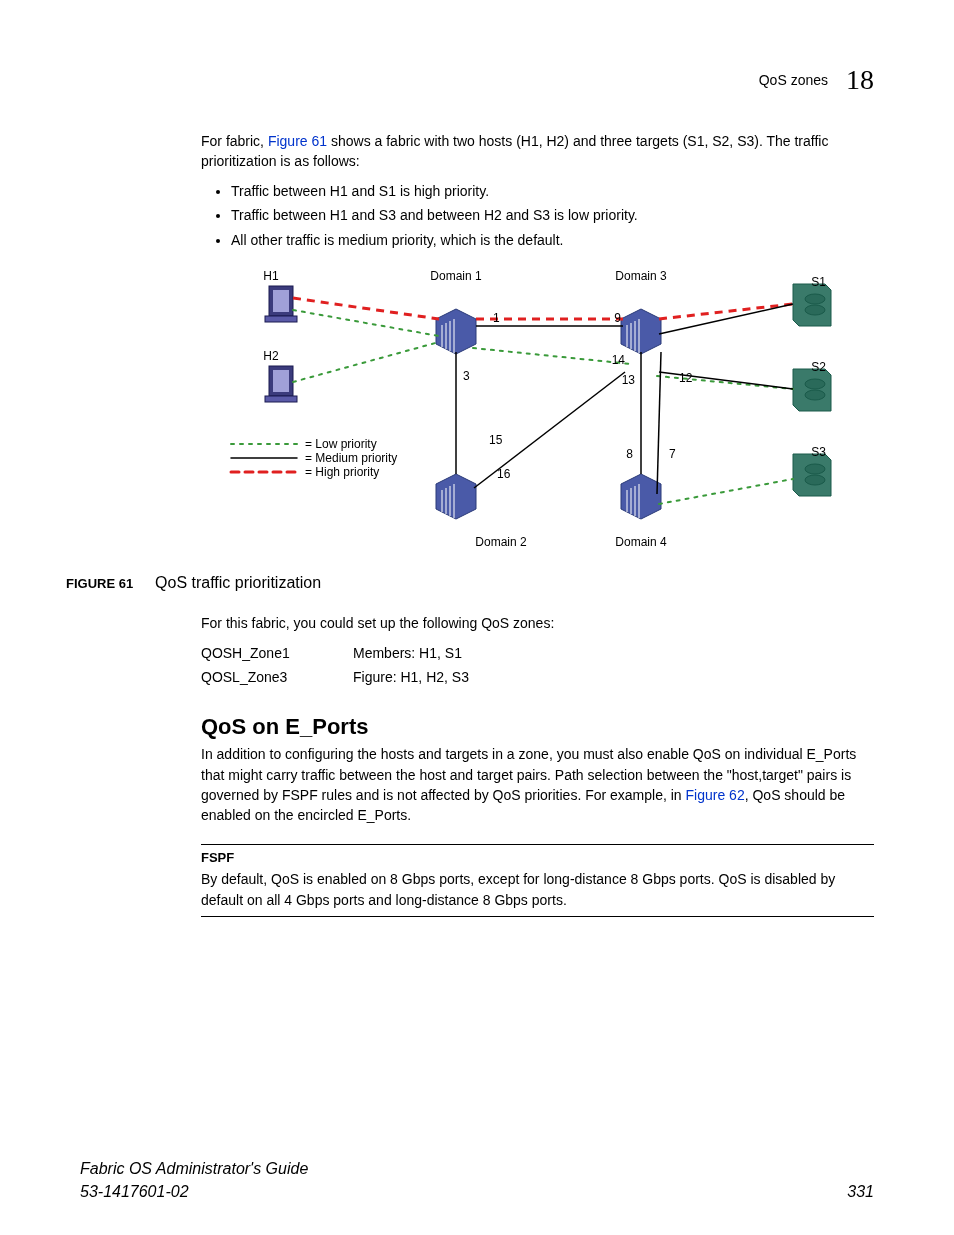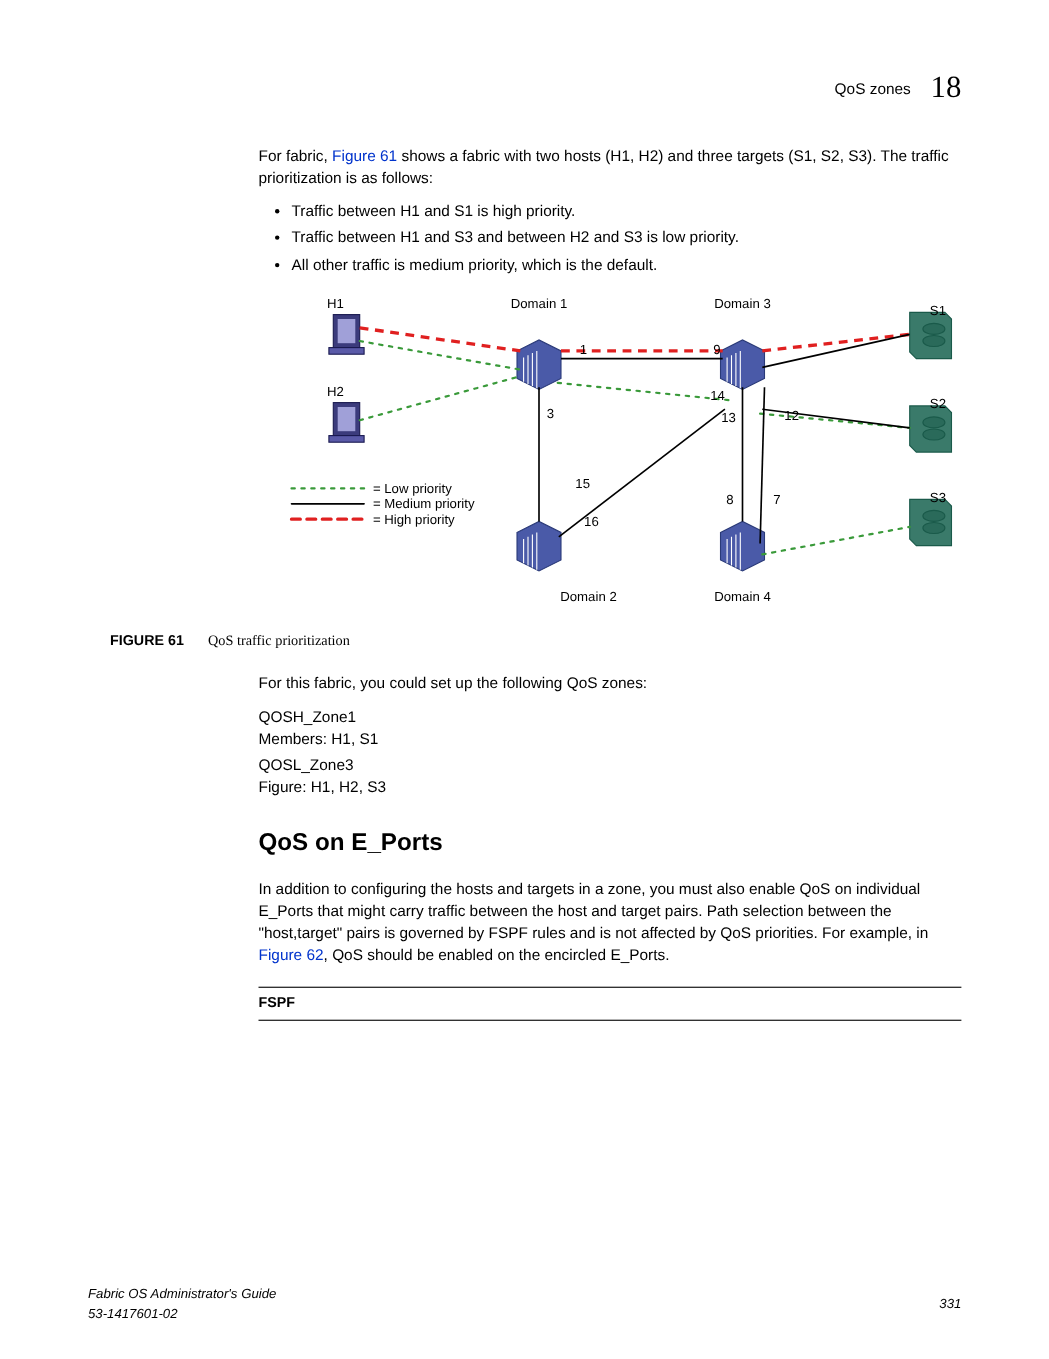--- a/index.html
+++ b/index.html
@@ -8,21 +8,21 @@
     font-family: Arial, Helvetica, sans-serif;
     background: #fff;
     color: #000;
     width: 954px;
     height: 1235px;
     position: relative;
     font-size: 14px;
     line-height: 1.45;
   }
   .page {
-    padding: 60px 80px 40px 100px;
+    padding: 60px 80px 40px 66px;
     box-sizing: border-box;
     height: 100%;
     position: relative;
   }
   .header-right {
     text-align: right;
     margin-bottom: 30px;
     display: flex;
     justify-content: flex-end;
     align-items: center;
@@ -30,29 +30,29 @@
   }
   .chapnum { font-size: 28px; font-weight: normal; font-family: "Times New Roman", serif; }
   .content { margin-left: 135px; }
   .content p { margin: 0 0 10px 0; }
   a.link { color: #0033cc; text-decoration: none; }
   ul.bullets { list-style: disc; margin: 8px 0 14px 30px; padding: 0; }
   ul.bullets li { margin: 4px 0; }
   .figure { margin: 6px 0 12px 0; }
   .figcap { margin-top: 10px; }
   .figcap .fignum { font-weight: bold; font-size: 13px; margin-right: 18px;}
-  .figcap .figtitle { font-size: 13px; font-family: Liberation Serif, serif; }
+  .figcap .figtitle { font-size: 16px; }
   .zones { margin: 10px 0 20px 0; }
-  .zonerow { display: flex; margin: 4px 0; flex-direction: column;}
+  .zonerow { display: flex; gap: 52px; margin: 4px 0;}
   .zonerow .zname { width: 100px; }
-  .h2 { font-size: 22px; font-weight: bold; margin: 24px 0 16px 0; }
+  .h2 { font-size: 22px; font-weight: bold; margin: 24px 0 1px 0; }
   .hr { border-top: 1px solid #000; margin: 18px 0 4px 0; }
   .hr2 { border-top: 1px solid #000; margin: 6px 0 0 0; }
   .notehd { font-weight: bold; font-size: 13px; margin: 4px 0 2px 0;}
-  .footer { position: absolute; bottom: 32px; left: 80px; right: 80px; display:flex; justify-content: space-between; align-items: center; font-style: italic; font-size: 12px;}
+  .footer { position: absolute; bottom: 32px; left: 80px; right: 80px; display:flex; justify-content: space-between; align-items: flex-end; font-style: italic; font-size: 16px;}
   .footer .pg { font-style: italic; }
   svg text { font-family: Arial, Helvetica, sans-serif; }
 </style>
 </head>
 <body>
 
 <div class="page">
   <div class="header-right">
     <span>QoS zones</span>
     <span class="chapnum">18</span>
@@ -179,20 +179,21 @@
       </div>
     </div>
 
     <div class="h2">QoS on E_Ports</div>
     <p>
       <span>In addition to configuring the hosts and targets in a zone, you must also enable QoS on individual E_Ports that might carry traffic between the host and target pairs. Path selection between the "host,target" pairs is governed by FSPF rules and is not affected by QoS priorities. For example, in </span><a class="link" href="#">Figure 62</a><span>, QoS should be enabled on the encircled E_Ports.</span>
     </p>
 
     <div class="hr"></div>
     <div class="notehd">FSPF</div>
+    <div>By default, QoS is enabled on 8 Gbps ports, except for long-distance 8 Gbps ports. QoS is disabled by default on all 4 Gbps ports and long-distance 8 Gbps ports.</div>
     <div class="hr2"></div>
   </div>
 
   <div class="footer">
     <div>
       <div>Fabric OS Administrator's Guide</div>
       <div>53-1417601-02</div>
     </div>
     <div class="pg">331</div>
   </div>

